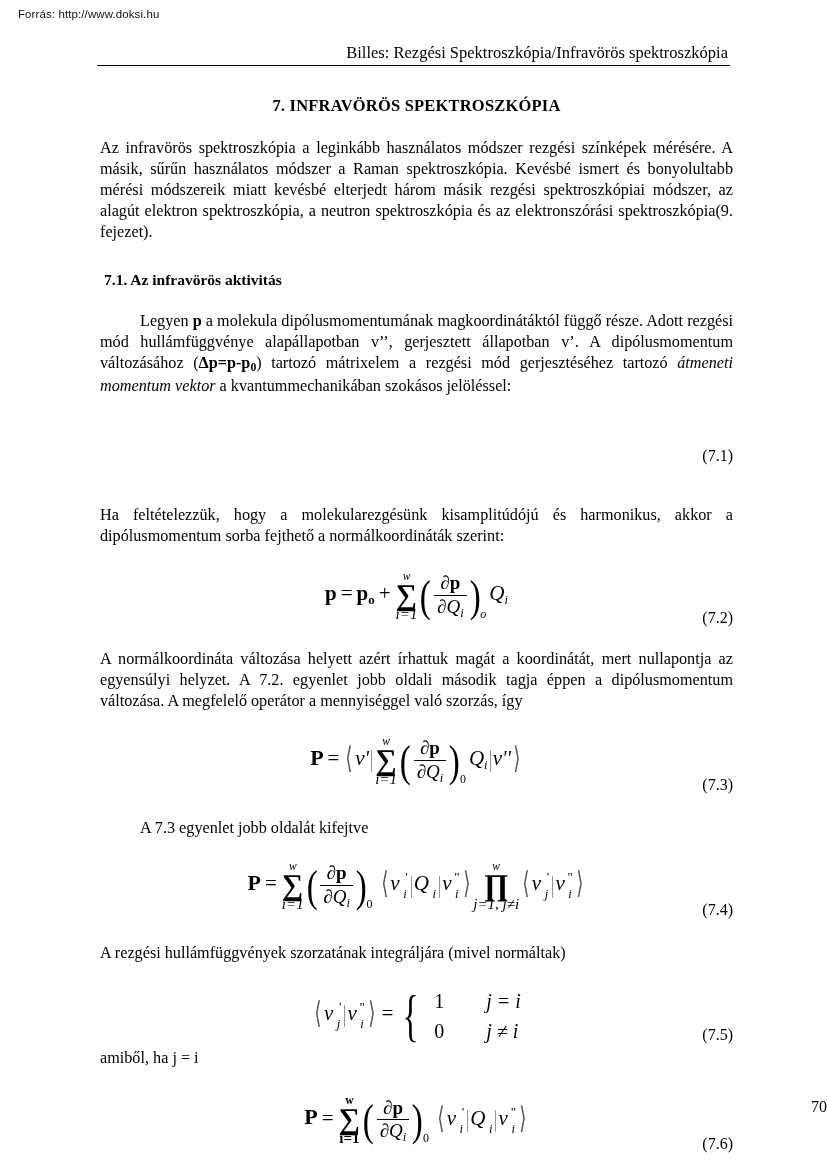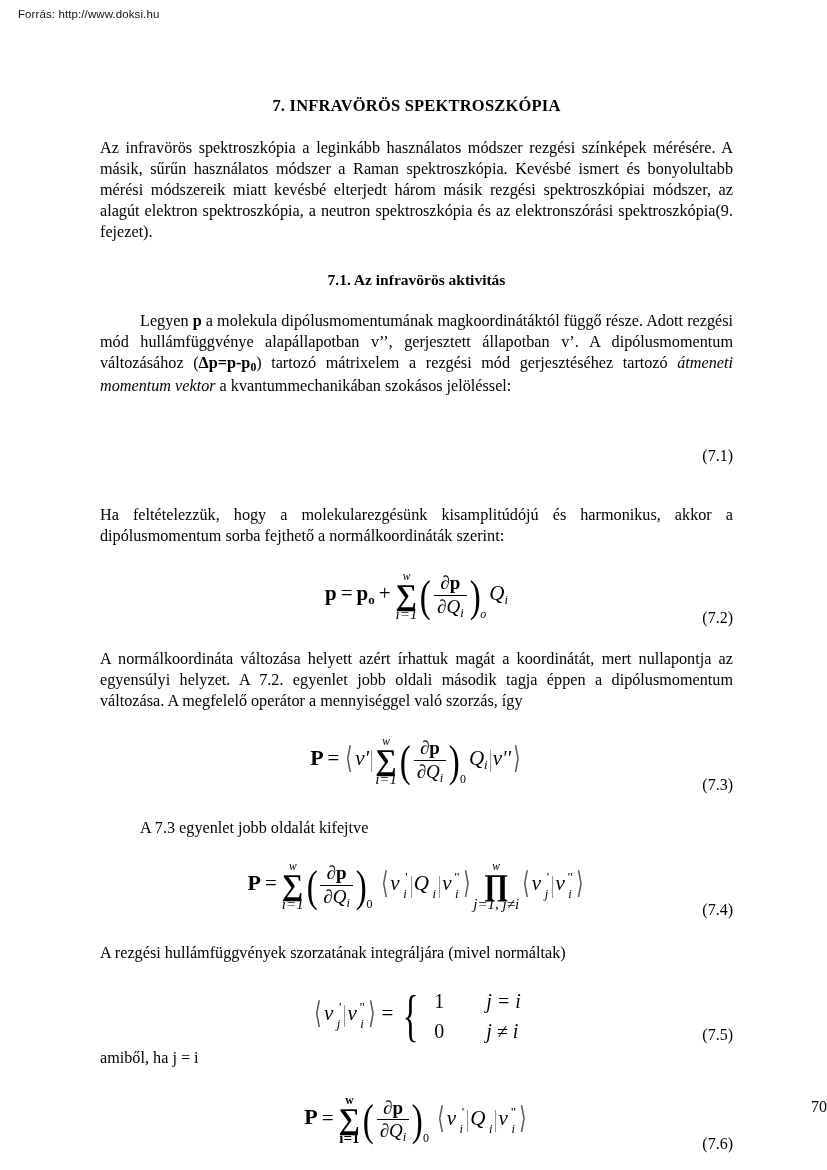--- a/index.html
+++ b/index.html
@@ -66,21 +66,21 @@
     font-weight: bold;
     text-align: center;
     margin: 8px 0 0 0;
     letter-spacing: 0.2px;
   }
 
   h2.section-title {
     font-size: 15.5px;
     font-weight: bold;
     margin: 4px;
-    text-align: center;
+    text-align: left;
   }
 
   p.para {
     font-size: 16.2px;
     line-height: 1.30;
     text-align: justify;
     margin: 0;
     hyphens: none;
   }
   p.para.indent { text-indent: 40px; }
@@ -262,20 +262,24 @@
     font-size: 16px;
   }
 </style>
 </head>
 <body>
 
 <div class="page">
 
   <div class="source-note">Forrás: http://www.doksi.hu</div>
 
+  <div class="header-block">
+    <div class="header-text">Billes: Rezgési Spektroszkópia/Infravörös spektroszkópia</div>
+    <div class="header-rule"></div>
+  </div>
 
   <div class="content">
 
     <h1 class="chapter-title">7. INFRAVÖRÖS SPEKTROSZKÓPIA</h1>
 
     <p class="para" style="margin-top:22px;">Az infravörös spektroszkópia a leginkább használatos módszer rezgési színképek mérésére. A másik, sűrűn használatos módszer a Raman spektroszkópia. Kevésbé ismert és bonyolultabb mérési módszereik miatt kevésbé elterjedt három másik rezgési spektroszkópiai módszer, az alagút elektron spektroszkópia, a neutron spektroszkópia és az elektronszórási spektroszkópia(9. fejezet).</p>
 
     <h2 class="section-title" style="margin-top:28px;">7.1. Az infravörös aktivitás</h2>
 
     <p class="para indent" style="margin-top:22px;"><span>Legyen </span><span class="b">p</span><span> a molekula dipólusmomentumának magkoordinátáktól függő része. Adott rezgési mód hullámfüggvénye alapállapotban v’’, gerjesztett állapotban v’. A dipólusmomentum változásához (</span><span class="b">Δp=p-p</span><span class="b sub-small">0</span><span>) tartozó mátrixelem a rezgési mód gerjesztéséhez tartozó </span><span class="it">átmeneti momentum vektor</span><span> a kvantummechanikában szokásos jelöléssel:</span></p>

